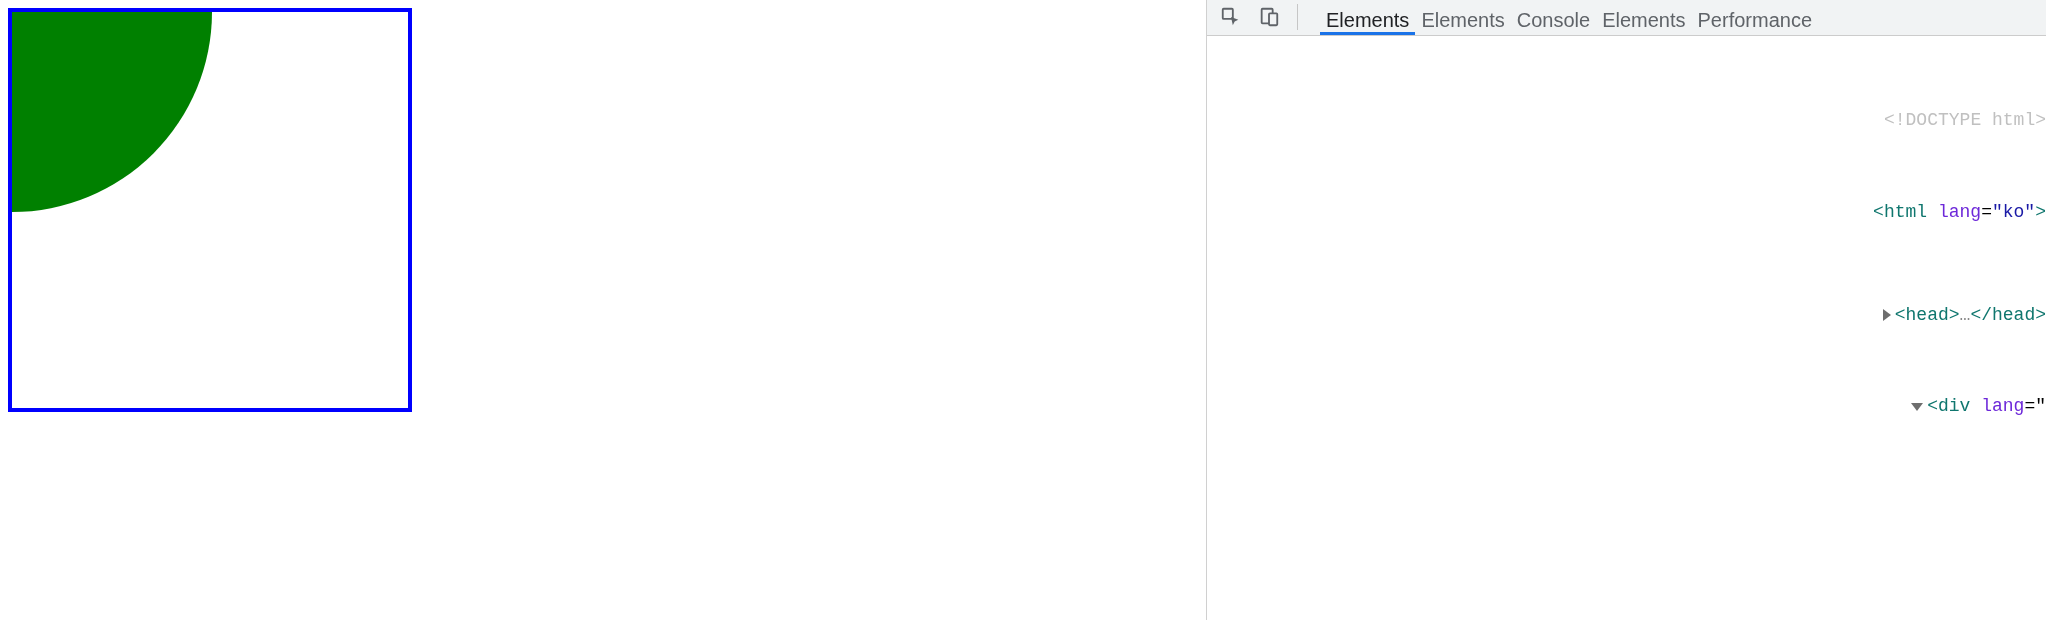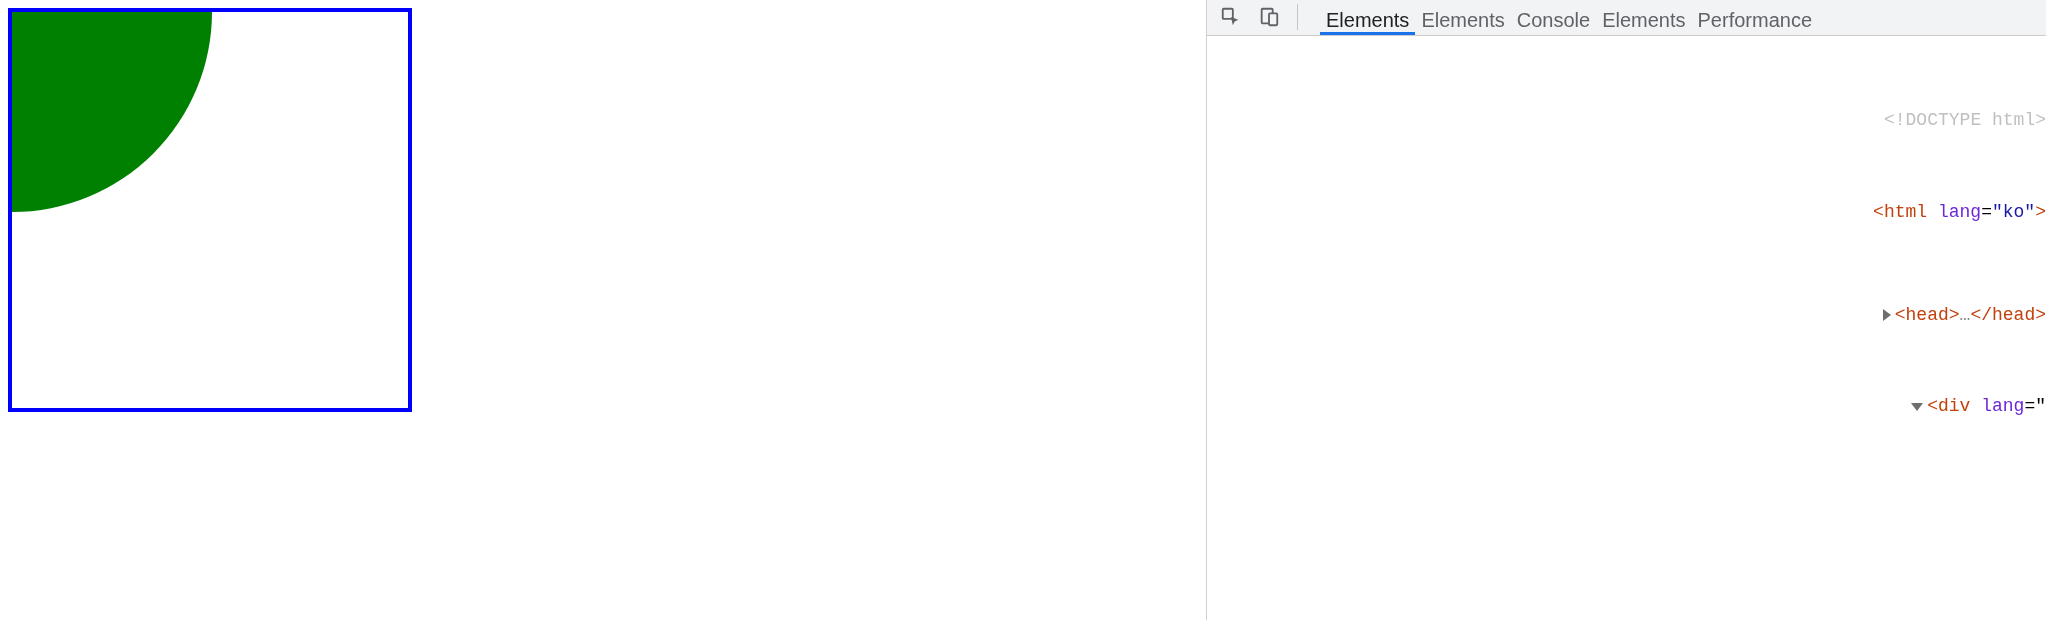--- a/index.html
+++ b/index.html
@@ -92,21 +92,21 @@
     .arrow-right {
       border-top: 6px solid transparent;
       border-bottom: 6px solid transparent;
       border-left: 8px solid #6e6e6e;
     }
     .arrow-down {
       border-left: 6px solid transparent;
       border-right: 6px solid transparent;
       border-top: 8px solid #6e6e6e;
     }
-    .tag { color: #c2410c; }
+    .tag { color: #0f766e; }
     .attr-name { color: #6d28d9; }
     .attr-val { color: #1a1aa6; }
     .comment, .doctype { color: #236e25; }
     .doctype { color: #c0c0c0; }
     .ellips { color: #888; }
   </style>
 </head>
 <body>
 
 <div class="page-left">

